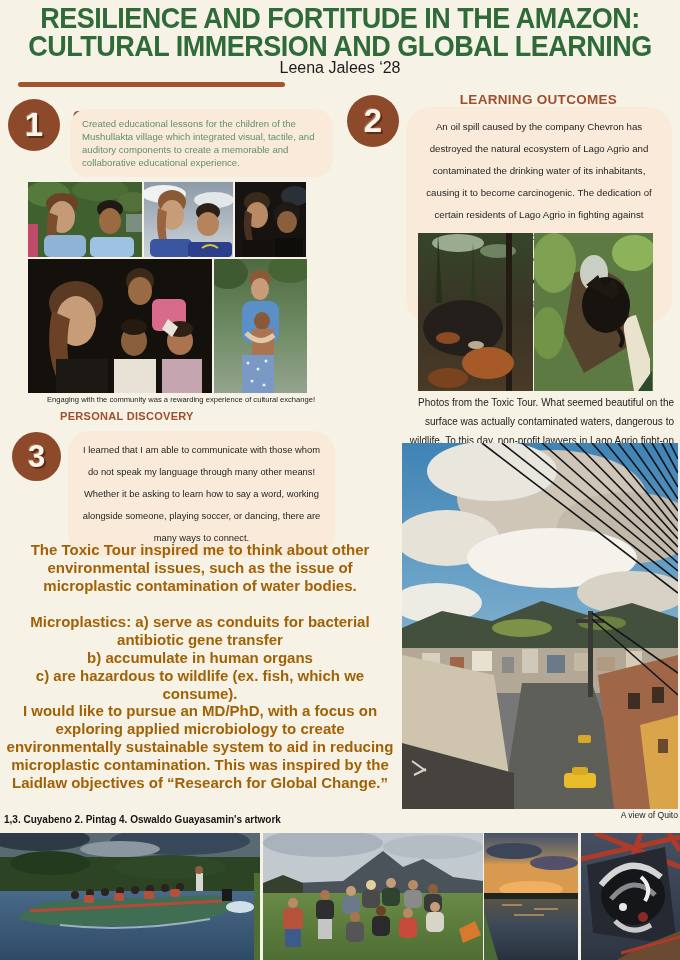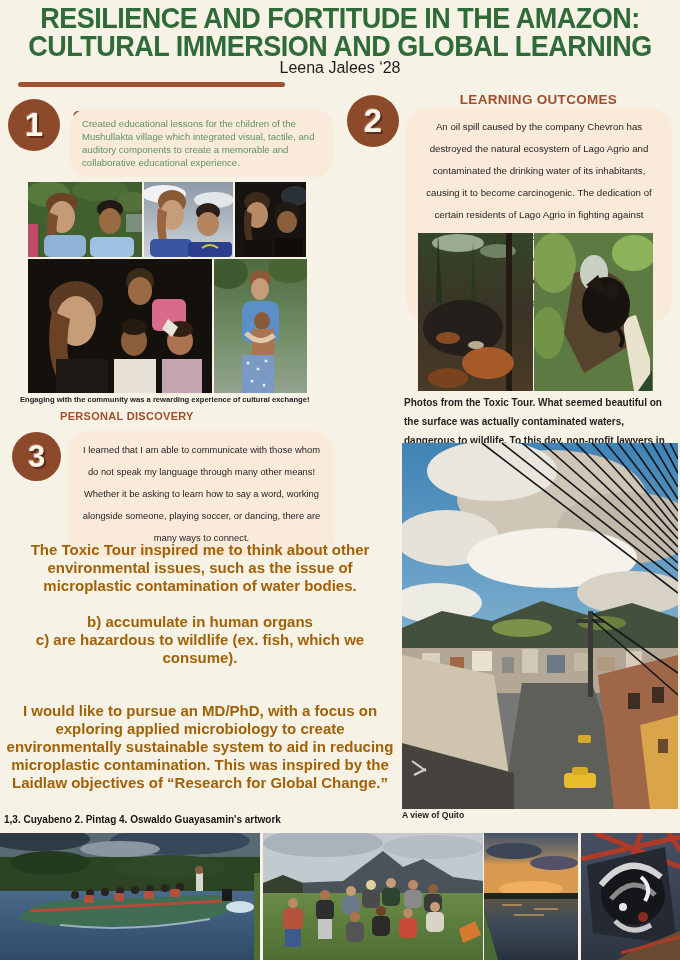--- a/index.html
+++ b/index.html
@@ -40,21 +40,21 @@
   }
   .bubble{
     background:#f9ead9; border-radius:18px; padding:8px 12px;
   }
   .bubble-green{ color:#5f9263; font-size:9.6px; line-height:13px; }
   .bubble-dark{ color:#252525; font-size:9.7px; line-height:22px; text-align:center; }
 
   .photo{ overflow:hidden; background:#777; }
   .photo svg{ display:block; width:100%; height:100%; }
 
-  .small-caption{ color:#222; font-size:7.6px; line-height:10.4px; text-align:left;font-weight:bold; }
+  .small-caption{ color:#222; font-size:7.6px; line-height:10.4px; text-align:right; }
 
   .pill{
     background:#f9ead9; border-radius:13px; text-align:center;
     color:#a04e2c; font-weight:bold; font-size:15.5px; letter-spacing:0.4px;
   }
   .career-text{
     color:#a16207; font-size:15px; line-height:18px; text-align:center;
     font-weight:600;
   }
   .strip-caption{ color:#151515; font-size:10px; font-weight:600; }
@@ -181,20 +181,21 @@
   <div class="abs small-caption" style="left:20px; top:395px; width:295px;">Engaging with the community was a rewarding experience of cultural exchange!</div>
 
   <div class="abs sec-header" style="left:60px; top:410px; width:210px; text-align:left; font-size:11px;">PERSONAL DISCOVERY</div>
   <div class="abs num-circle" style="left:12px; top:432px; width:49px; height:49px; font-size:31px;">
     <span>3</span>
   </div>
   <div class="abs bubble bubble-dark" style="left:68px; top:431px; width:267px; font-size:9.4px; border-radius:22px;">I learned that I am able to communicate with those whom do not speak my language through many other means! Whether it be asking to learn how to say a word, working alongside someone, playing soccer, or dancing, there are many ways to connect.</div>
 
   <div class="abs career-text" style="left:4px; top:541px; width:392px;">The Toxic Tour inspired me to think about other environmental issues, such as the issue of microplastic contamination of water bodies.</div>
   <div class="abs career-text" style="left:4px; top:613px; width:392px;">
+    <div>Microplastics: a) serve as conduits for bacterial antibiotic gene transfer</div>
     <div>b) accumulate in human organs</div>
     <div>c) are hazardous to wildlife (ex. fish, which we consume).</div>
   </div>
   <div class="abs career-text" style="left:4px; top:702px; width:392px;">I would like to pursue an MD/PhD, with a focus on exploring applied microbiology to create environmentally sustainable system to aid in reducing microplastic contamination. This was inspired by the Laidlaw objectives of “Research for Global Change.”</div>
 
   <div class="abs strip-caption" style="left:4px; top:814px;">1,3. Cuyabeno 2. Pintag 4. Oswaldo Guayasamin's artwork</div>
 
   <div class="abs photo" style="left:418px; top:233px; width:115px; height:158px;">
     <svg viewBox="0 0 115 158" preserveAspectRatio="none">
       <defs>

